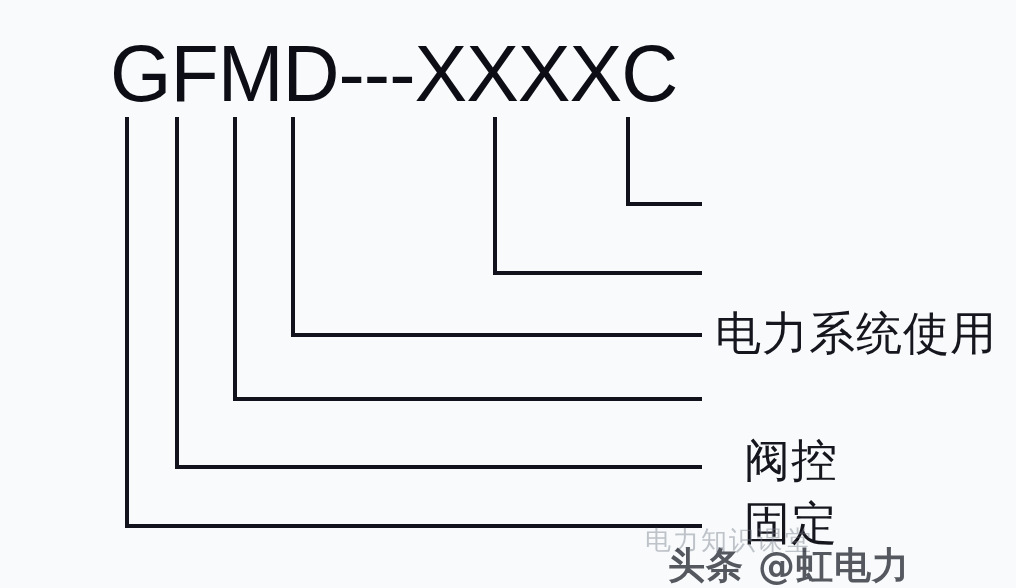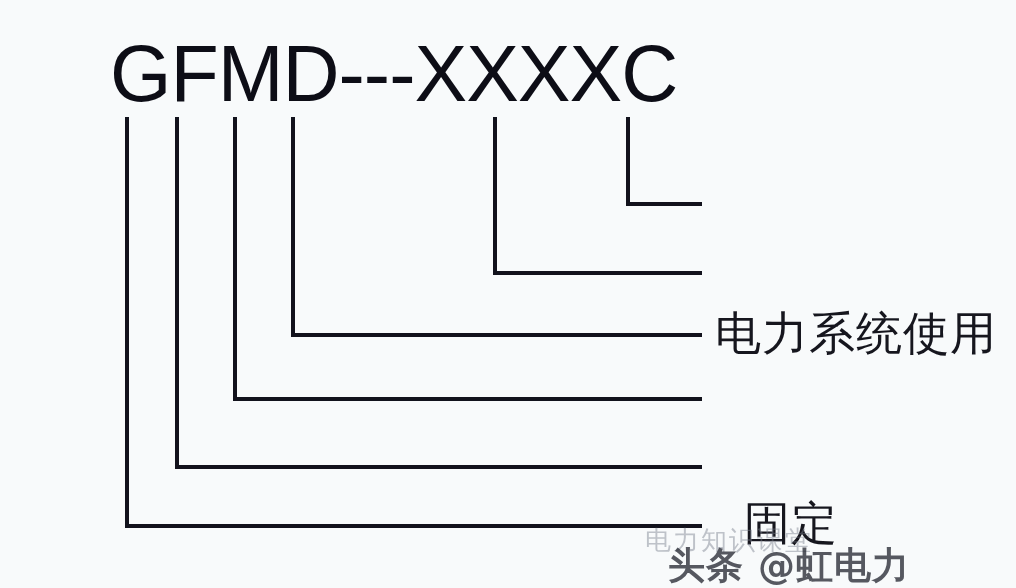--- a/index.html
+++ b/index.html
@@ -91,20 +91,21 @@
         <path d="M 177 117 L 177 467 L 702 467" stroke="#12121c" fill="none" stroke-width="4"></path>
         <path d="M 127 117 L 127 526 L 702 526" stroke="#12121c" fill="none" stroke-width="4"></path>
       </g>
   </svg>
 
 
 
   <div class="callout-label lbl-power-system">电力系统使用</div>
 
 
+  <div class="callout-label lbl-valve-regulated">阀控</div>
 
   <div class="callout-label lbl-fixed">固定</div>
 
   <div class="watermark wm-channel">电力知识课堂</div>
 
   <div class="watermark wm-author">头条 @虹电力</div>
 
 </div>
 
 </body></html>

